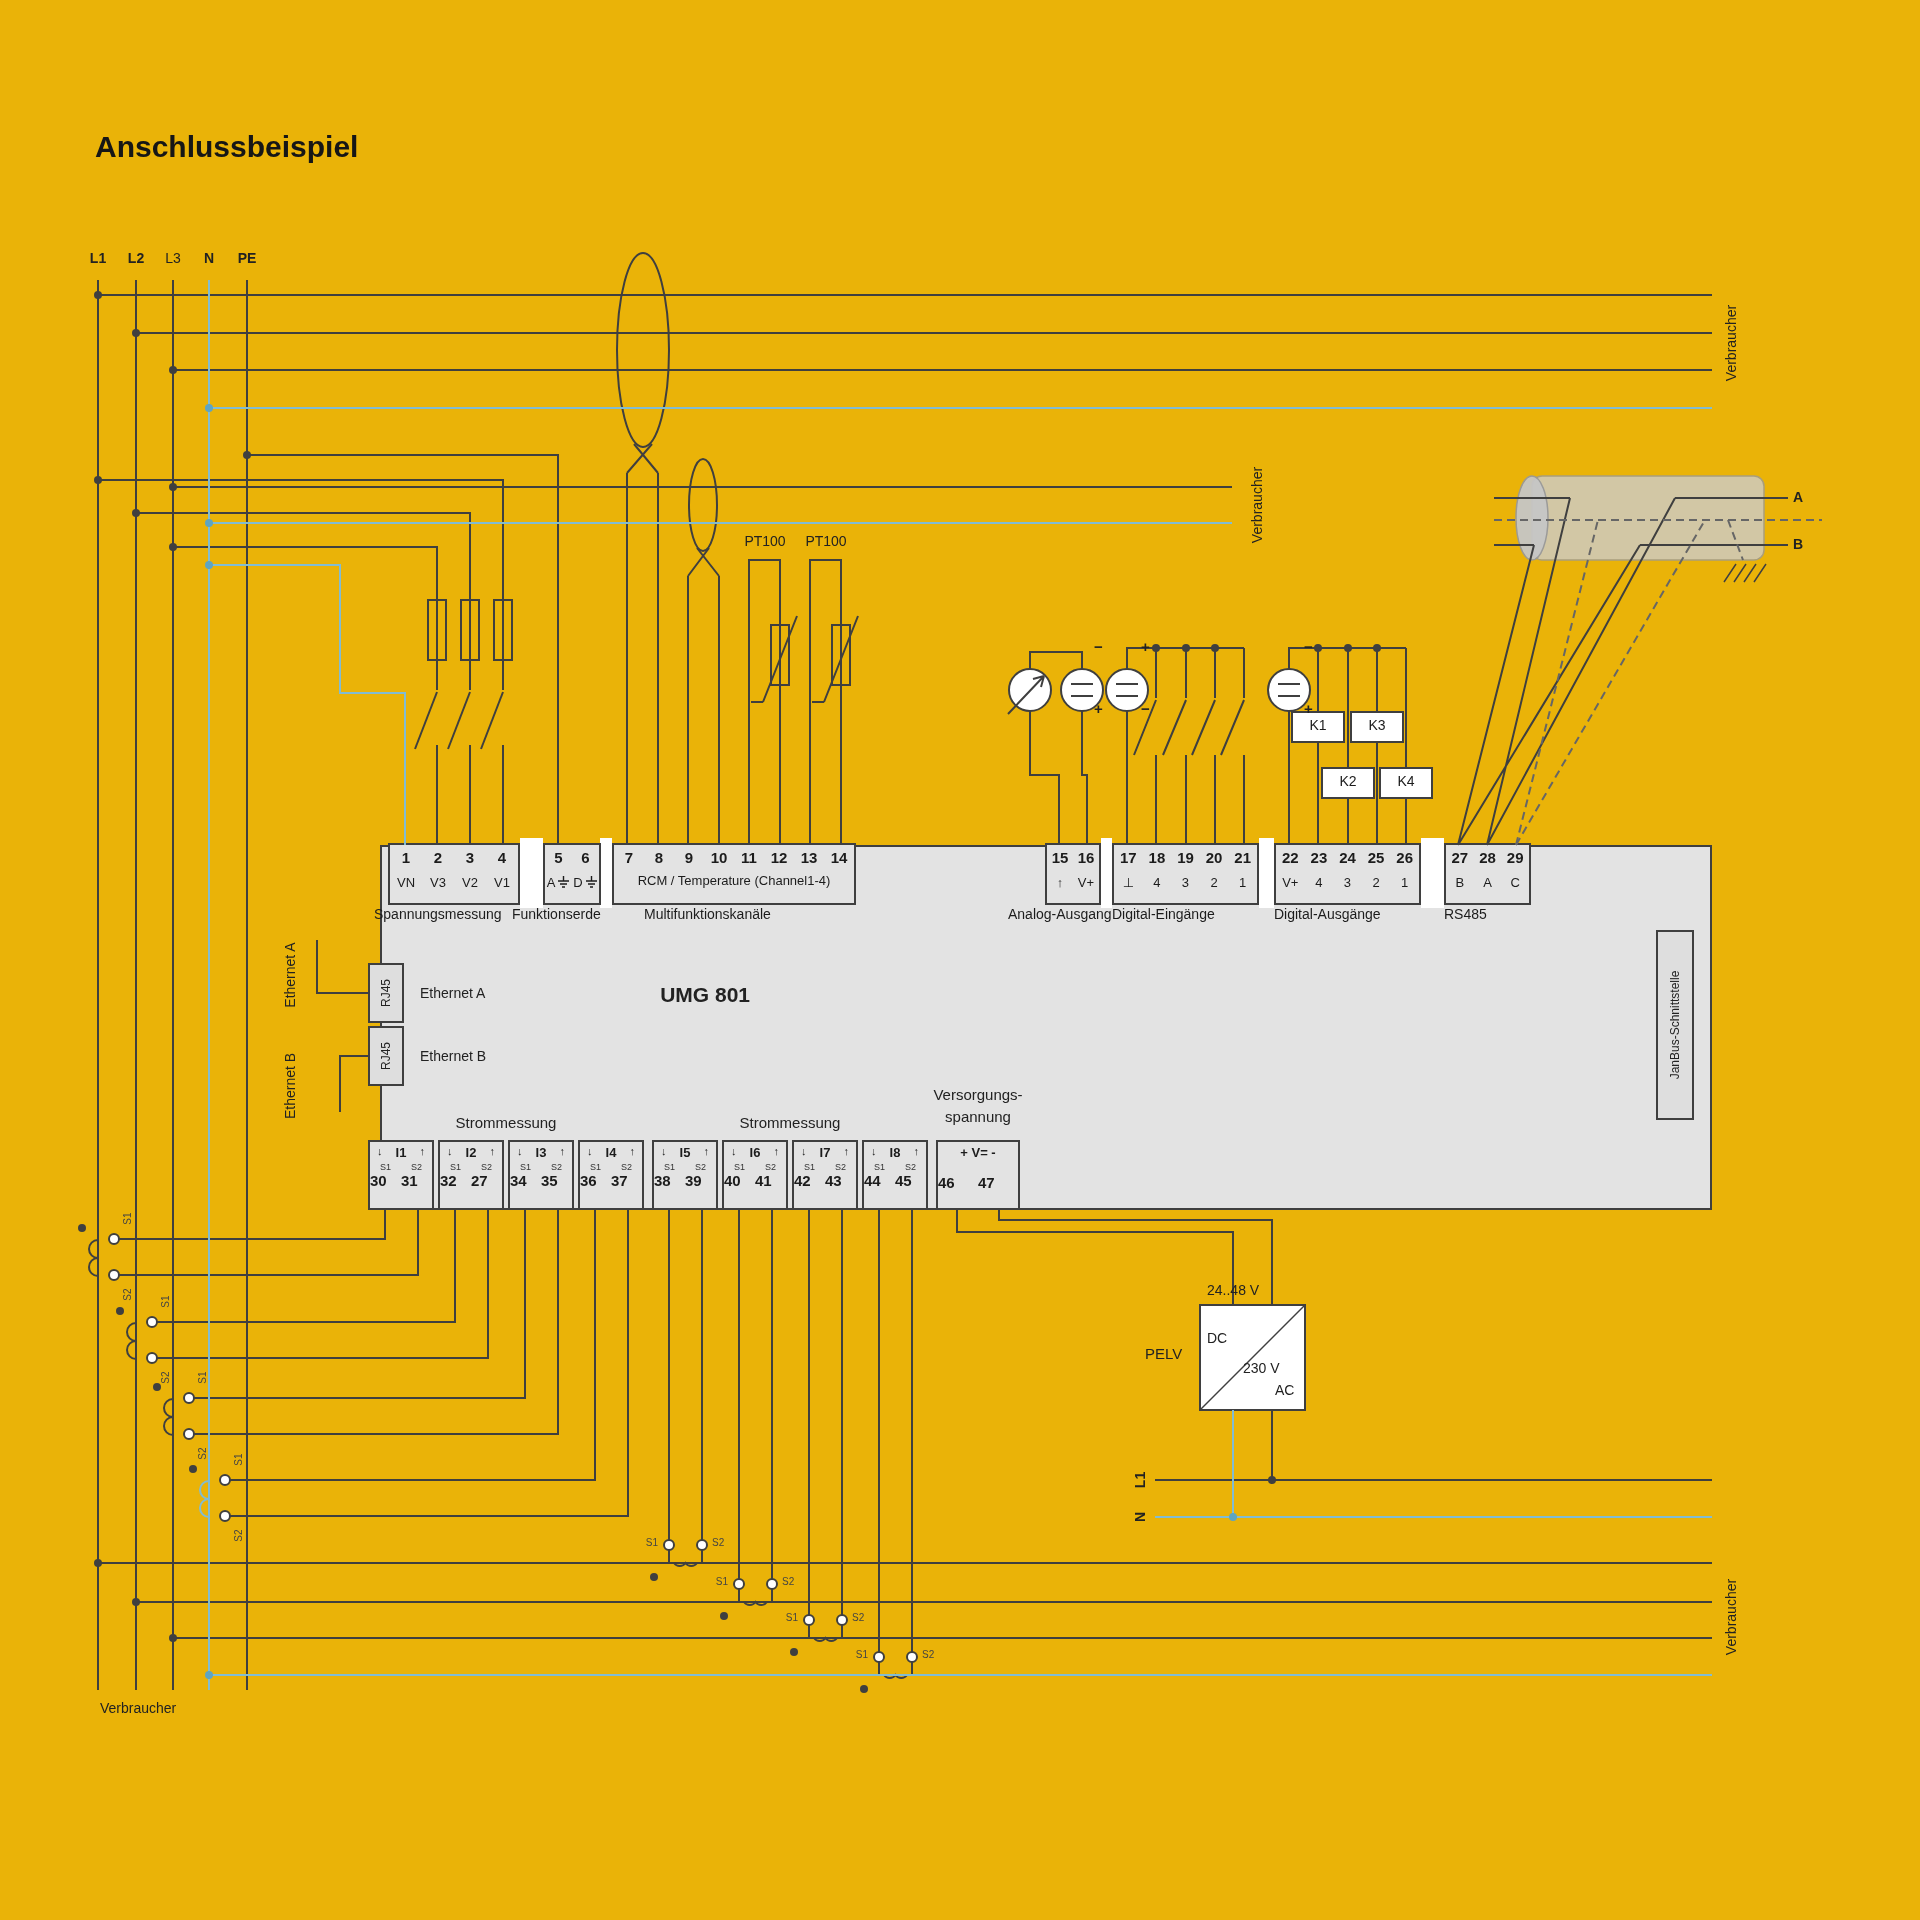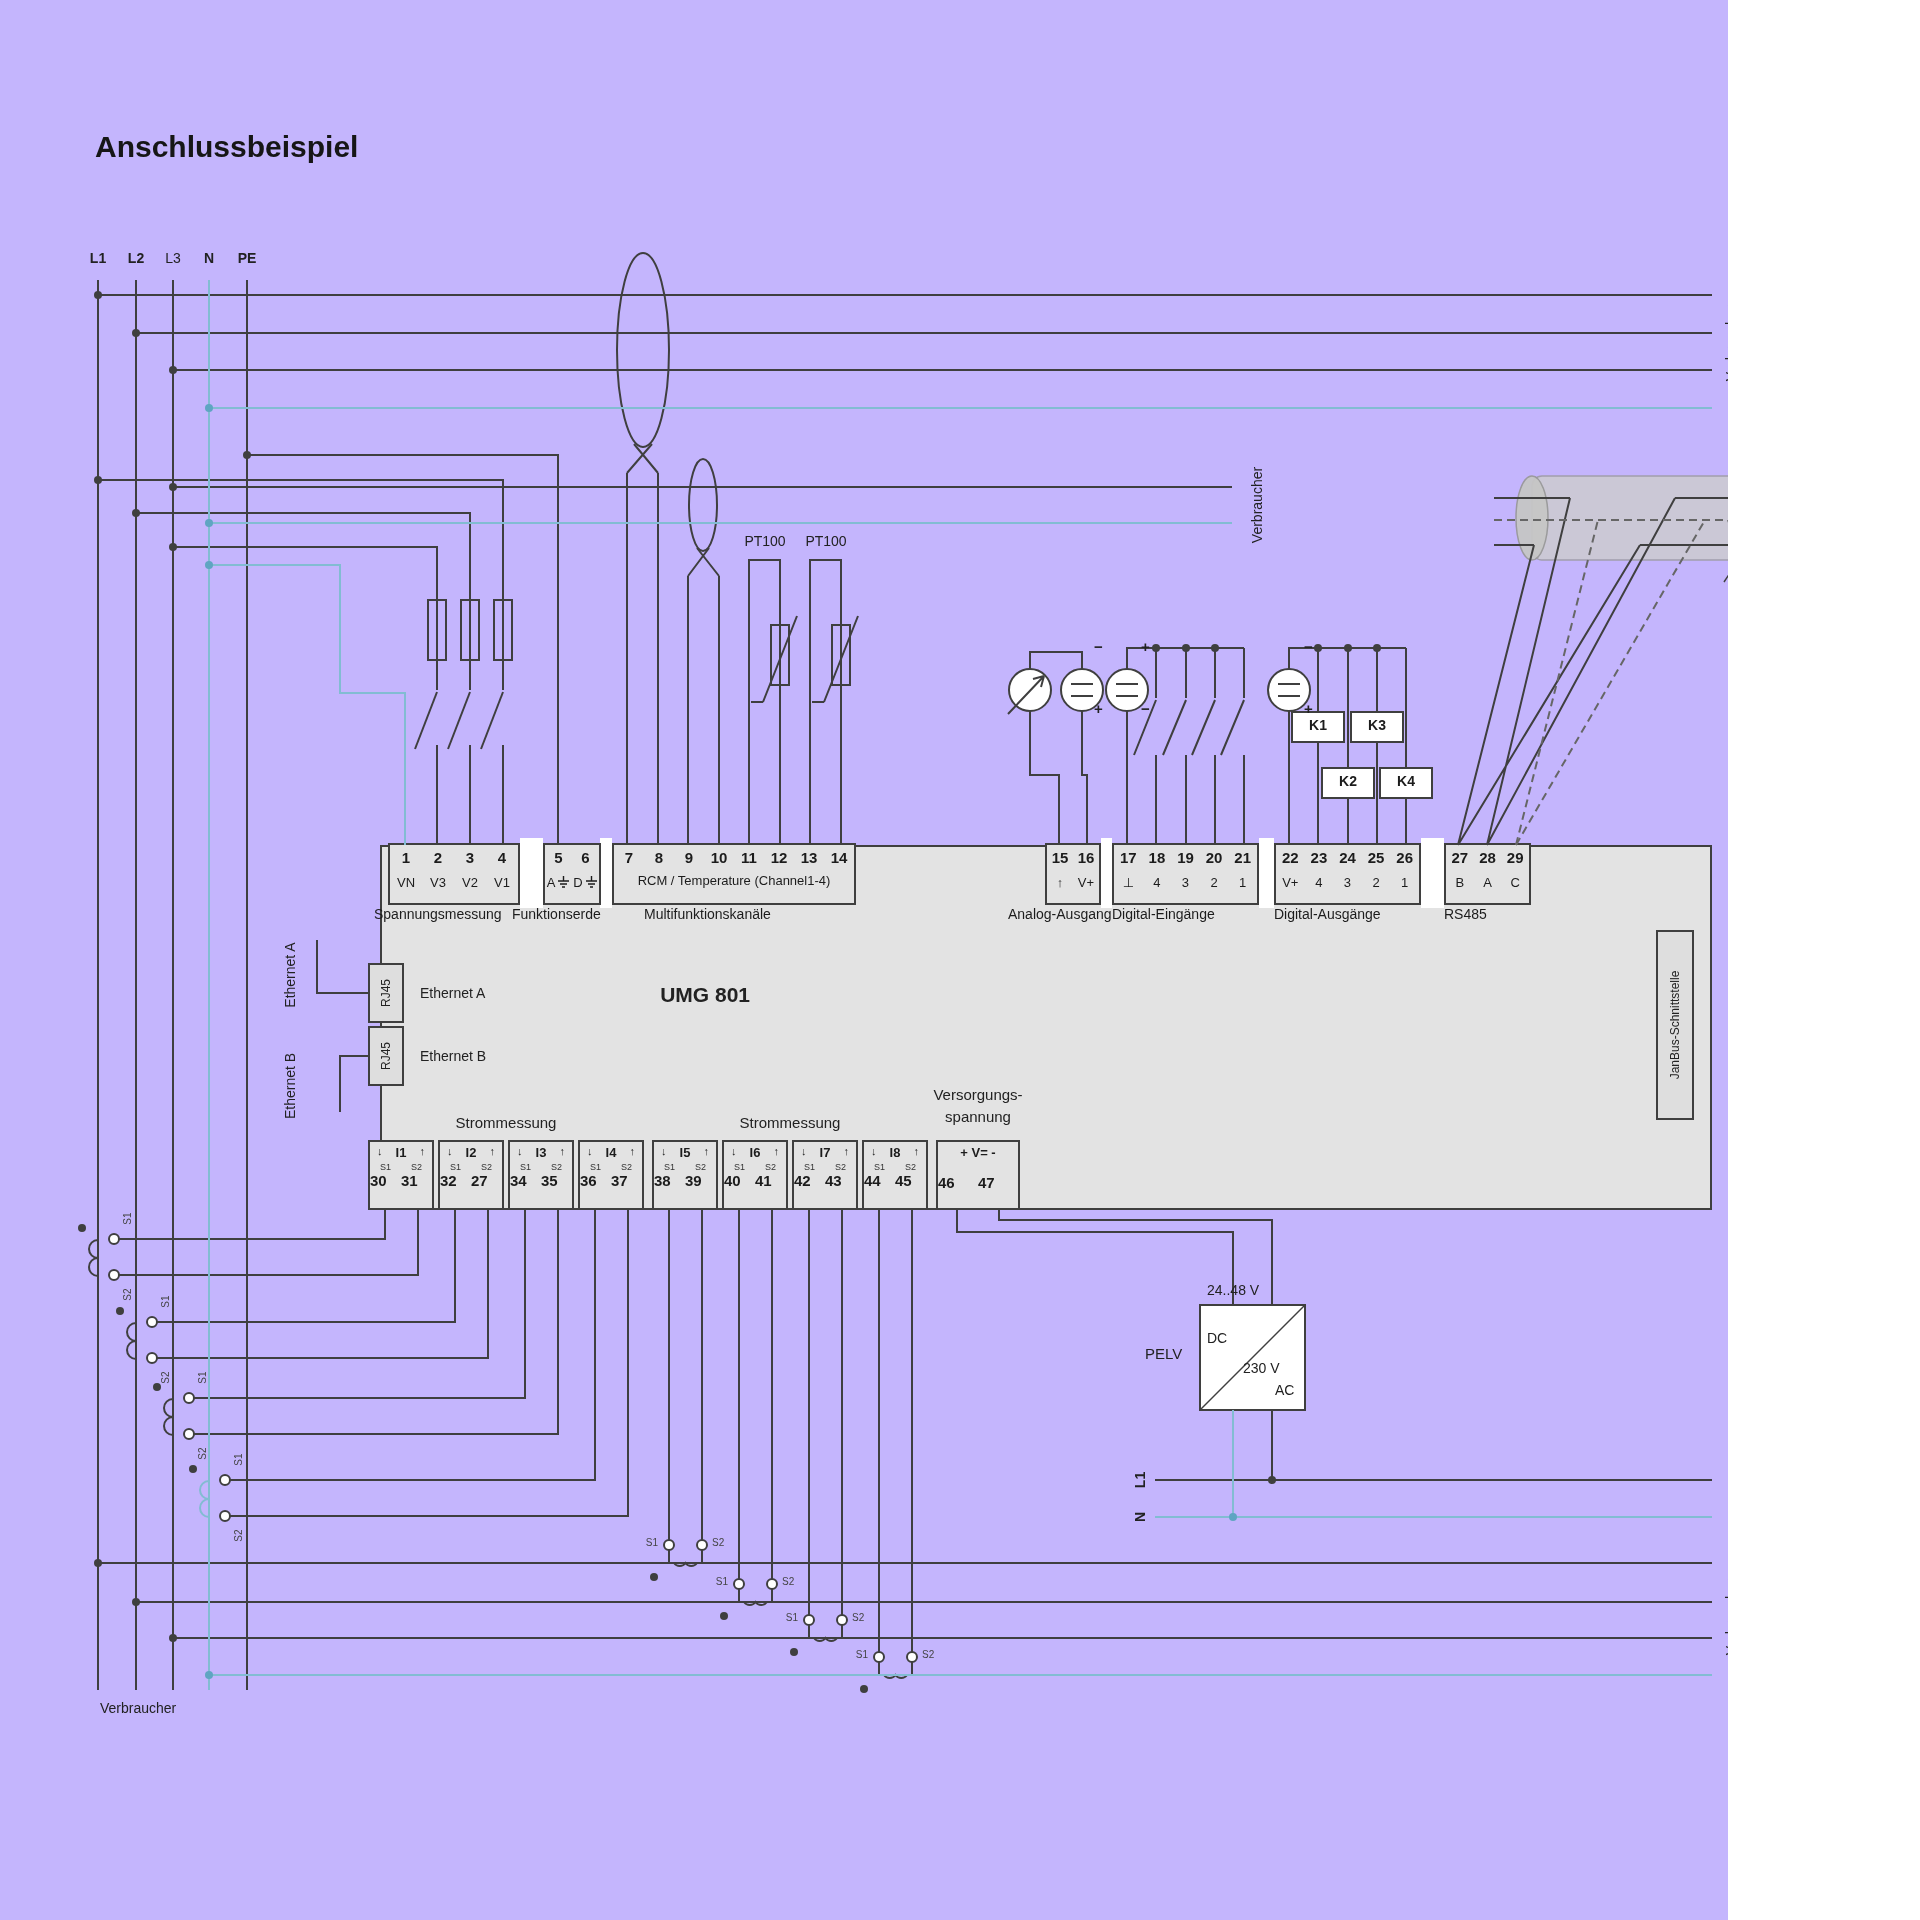--- a/index.html
+++ b/index.html
@@ -1,16 +1,16 @@
 <!DOCTYPE html>
 <html><head>
 <meta charset="utf-8">
 <style>
   html,body{margin:0;padding:0;background:#fff;font-family:"Liberation Sans",sans-serif;color:#222}
-  #stage{position:relative;width:1728px;height:1920px;background:#c4b5fd;overflow:hidden}
+  #stage{position:relative;width:1920px;height:1920px;background:#eab308;overflow:hidden}
   #wires{position:absolute;left:0;top:0;z-index:4}
   .lbl{position:absolute;font-size:14px;color:#222;z-index:6;white-space:nowrap}
   .ctr{text-align:center}
   .rot{transform:rotate(-90deg)}
   .body{position:absolute;left:380px;top:845px;width:1332px;height:365px;background:#e3e3e3;border:2px solid #3f3f3f;box-sizing:border-box;z-index:1}
   .gap{position:absolute;top:838px;height:70px;background:#fff;z-index:2}
   .blk{position:absolute;top:843px;height:62px;border:2px solid #3f3f3f;background:#e3e3e3;box-sizing:border-box;z-index:3}
   .bcells{display:flex;width:100%}
   .bcell{flex:1;text-align:center}
   .num{font-size:15px;font-weight:700;color:#1c1c1c;padding-top:4px}
@@ -19,21 +19,21 @@
   .cap{position:absolute;top:906px;font-size:14px;text-align:left;z-index:5;color:#1c1c1c}
   .cblk{position:absolute;top:1140px;width:66px;height:70px;border:2px solid #3f3f3f;background:#e3e3e3;box-sizing:border-box;z-index:3}
   .crow1{display:flex;justify-content:space-between;padding:3px 7px 0;font-size:13px;font-weight:700;color:#1c1c1c}
   .arr{font-size:11px;font-weight:700}
   .crow2{display:flex;font-size:9px;color:#333;margin-top:2px}
   .crow2 span{flex:1;text-align:center}
   .crow3{display:flex;font-size:15px;font-weight:700;color:#1c1c1c}
   .crow3 span{flex:1;}
   .vlabel{position:absolute;text-align:center;font-size:14px;z-index:6;white-space:nowrap}
   .sg{position:absolute;font-size:15px;font-weight:600;z-index:6}
-  .kbox{position:absolute;z-index:6;font-size:14px;font-weight:700;text-align:center;color:#1c1c1c}
+  .kbox{position:absolute;z-index:6;font-size:14px;font-weight:400;text-align:center;color:#1c1c1c}
   .sbox{position:absolute;background:#dedede;border:2px solid #3f3f3f;box-sizing:border-box;z-index:5;display:flex;align-items:center;justify-content:center}
   .tiny{font-size:10px;color:#444}
   .title{position:absolute;left:95px;top:130px;font-size:30px;font-weight:700;color:#161616;z-index:6}
   .earthsvg{display:inline-block}
 </style>
 </head>
 <body>
 
 <div id="stage">
 

